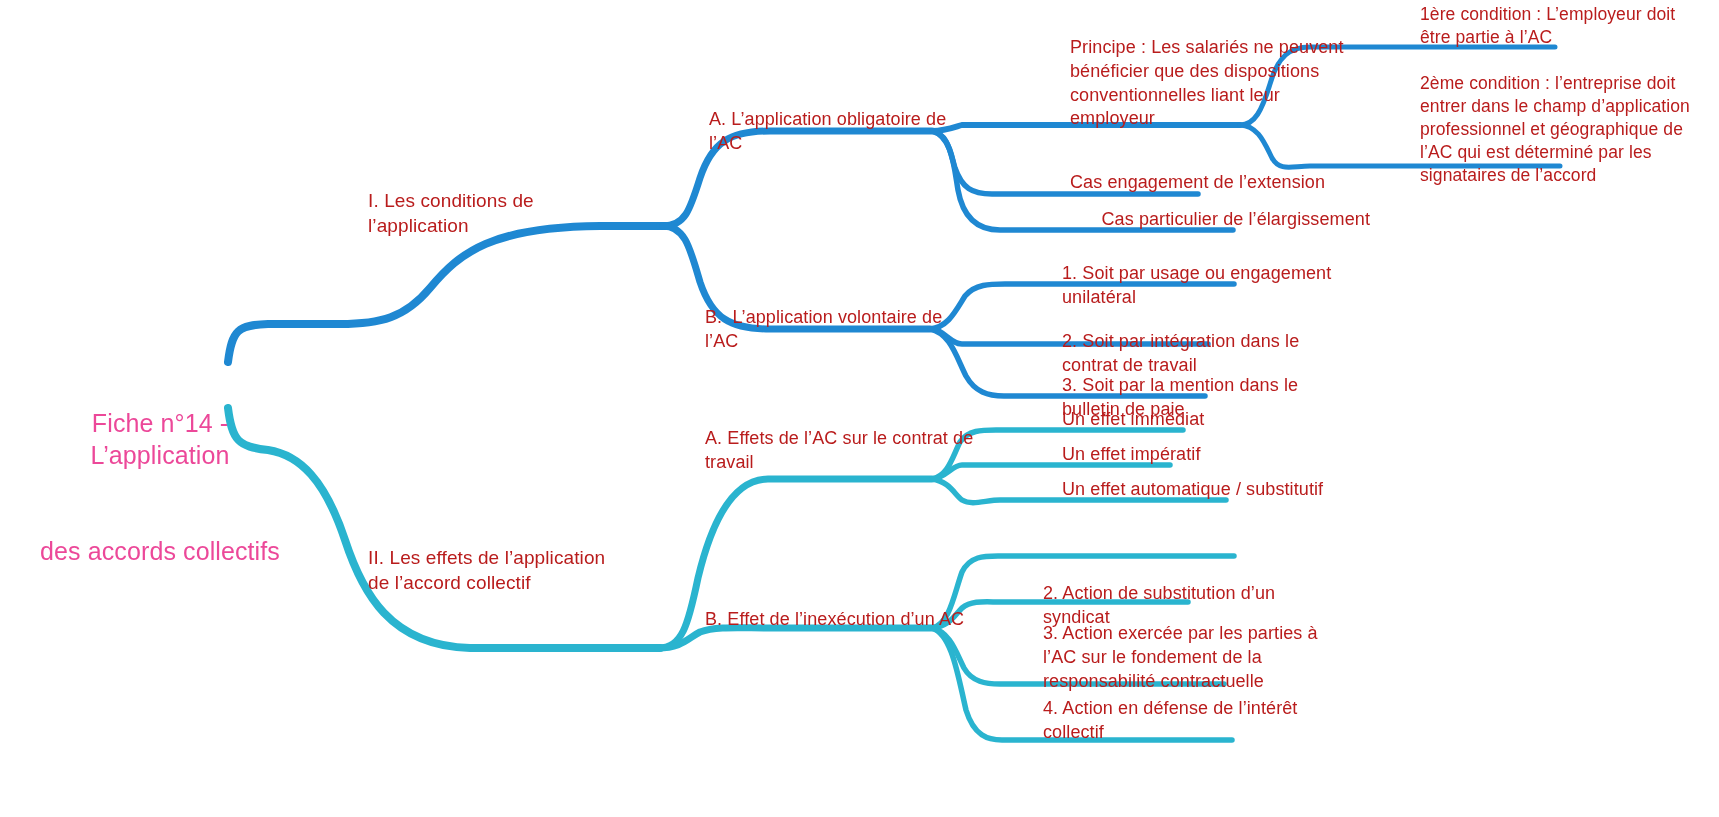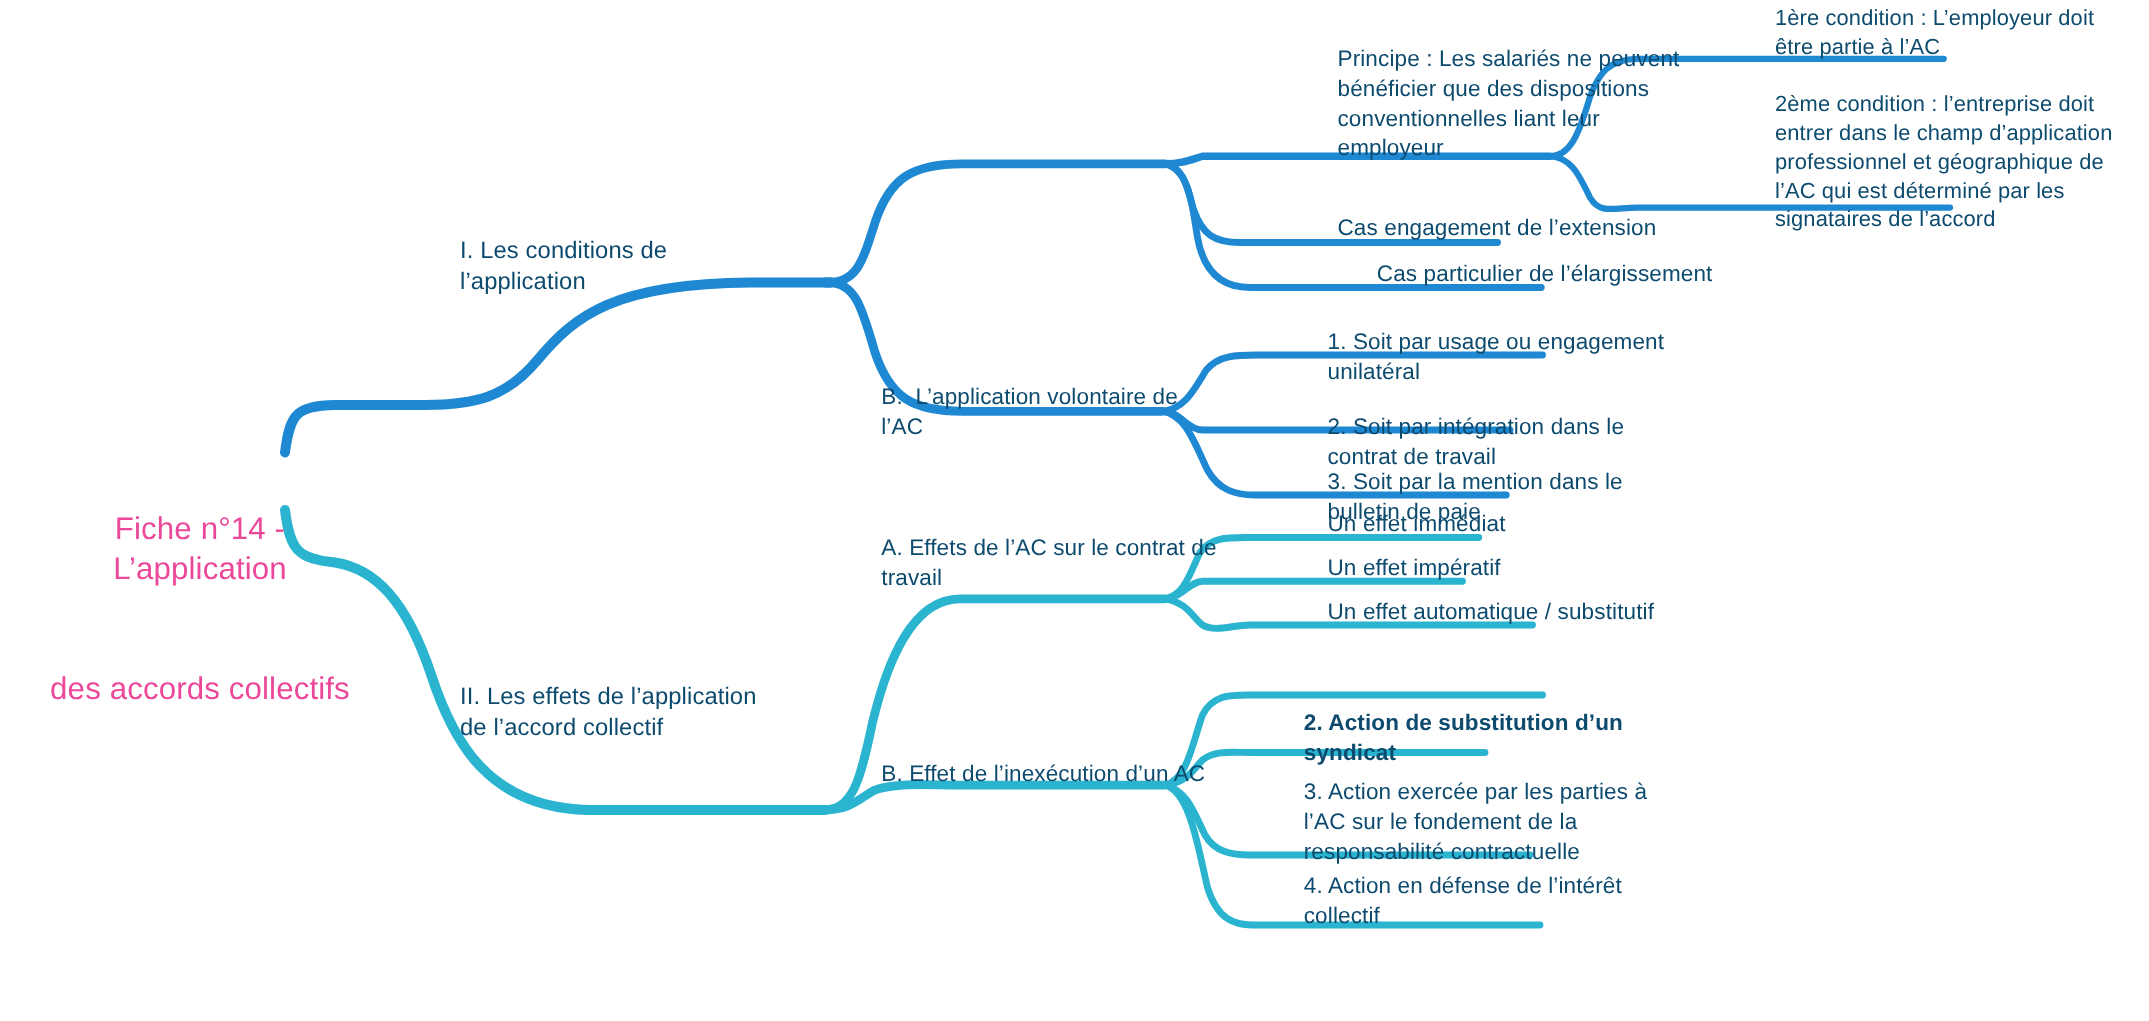--- a/index.html
+++ b/index.html
@@ -24,21 +24,21 @@
   svg.links {
     position: absolute;
     top: 0;
     left: 0;
     width: 1719px;
     height: 817px;
     pointer-events: none;
   }
   .node {
     position: absolute;
-    color: #0c4a6e;
+    color: #b91c1c;
     line-height: 1.32;
     letter-spacing: 0.1px;
     white-space: pre-wrap;
   }
   .root-node {
     font-size: 25px;
     color: #ec4899;
     text-align: center;
     line-height: 1.28;
   }
@@ -92,20 +92,21 @@
 
   <div class="node root-node" style="left:20px; top:343px; width:280px;">
     <div>Fiche n°14 - L’application</div>
     <div>des accords collectifs</div>
   </div>
 
   <div class="node lvl1" style="left:368px; top:188px; width:260px;">I. Les conditions de l’application</div>
 
   <div class="node lvl1" style="left:368px; top:545px; width:245px;">II. Les effets de l’application de l’accord collectif</div>
 
+  <div class="node lvl2" style="left:709px; top:108px; width:260px;">A. L’application obligatoire de l’AC</div>
 
   <div class="node lvl2" style="left:705px; top:306px; width:260px;">B.  L’application volontaire de l’AC</div>
 
   <div class="node lvl2" style="left:705px; top:427px; width:290px;">A. Effets de l’AC sur le contrat de travail</div>
 
   <div class="node lvl2" style="left:705px; top:608px; width:270px;">B. Effet de l’inexécution d’un AC</div>
 
   <div class="node lvl3" style="left:1070px; top:36px; width:275px;">Principe : Les salariés ne peuvent bénéficier que des dispositions conventionnelles liant leur employeur</div>
 
   <div class="node lvl3" style="left:1070px; top:171px; width:280px;">Cas engagement de l’extension</div>
@@ -122,19 +123,19 @@
 
   <div class="node lvl3" style="left:1062px; top:374px; width:260px;">3. Soit par la mention dans le bulletin de paie</div>
 
   <div class="node lvl3" style="left:1062px; top:408px; width:280px;">Un effet immédiat</div>
 
   <div class="node lvl3" style="left:1062px; top:443px; width:280px;">Un effet impératif</div>
 
   <div class="node lvl3" style="left:1062px; top:478px; width:300px;">Un effet automatique / substitutif</div>
 
 
-  <div class="node lvl3" style="left:1043px; top:567px; width:270px;font-weight:bold;">2. Action de substitution d’un syndicat</div>
+  <div class="node lvl3" style="left:1043px; top:582px; width:270px;">2. Action de substitution d’un syndicat</div>
 
   <div class="node lvl3" style="left:1043px; top:622px; width:290px;">3. Action exercée par les parties à l’AC sur le fondement de la responsabilité contractuelle</div>
 
   <div class="node lvl3" style="left:1043px; top:697px; width:290px;">4. Action en défense de l’intérêt collectif</div>
 
 </div>
 
 </body></html>

